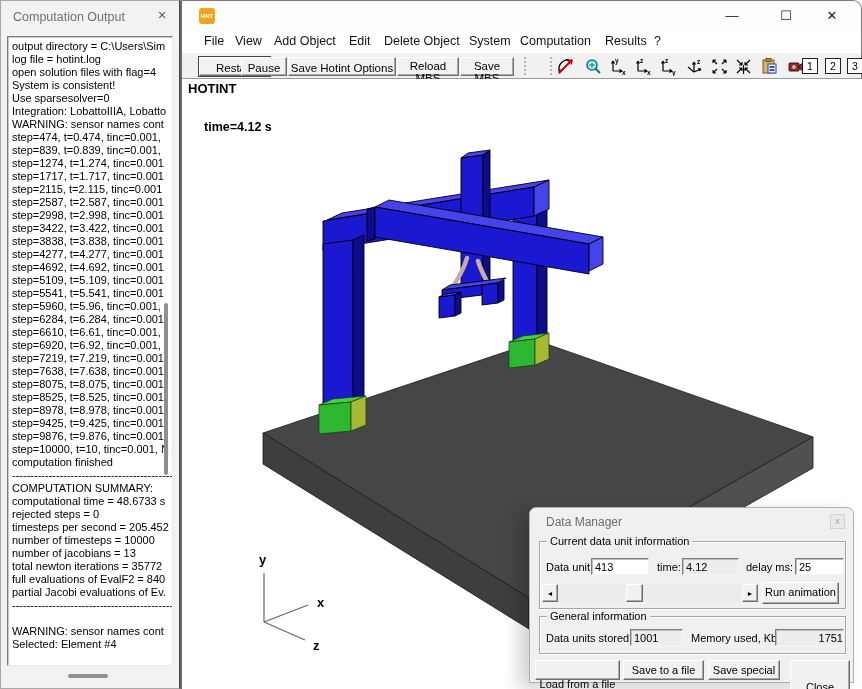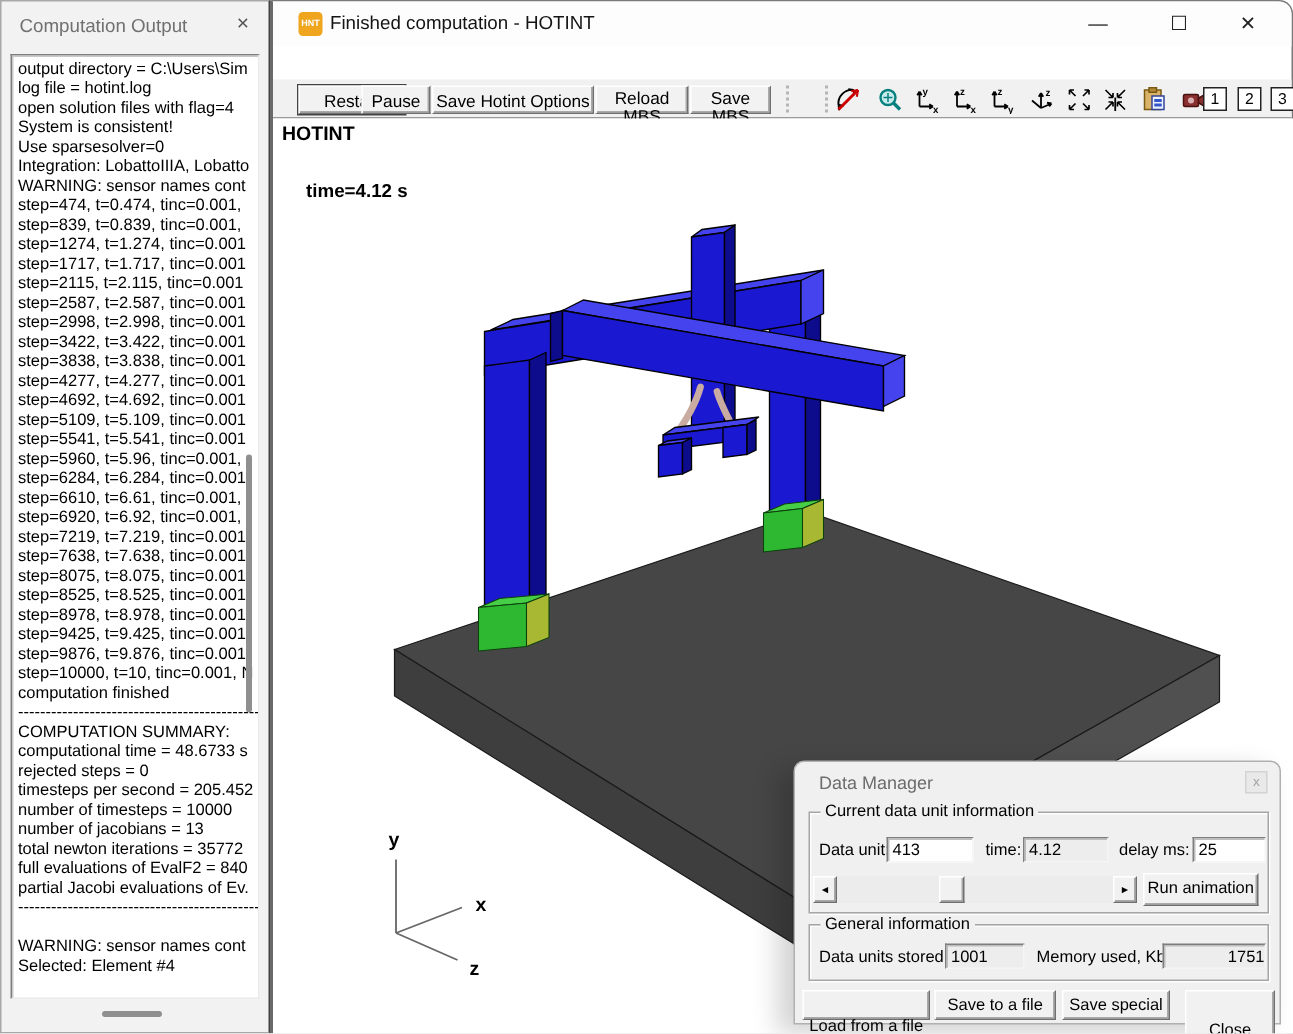--- a/index.html
+++ b/index.html
@@ -71,26 +71,36 @@
 </style>
 </head>
 <body>
 
 <div id="root">
 
   <div id="mainwin">
 
     <div id="titlebar">
       <div id="appicon">HNT</div>
-      <div id="apptitle">Finished computation - HOTINT</div>
       <div class="winctl" style="left:528px;">—</div>
       <div class="winctl" style="left:582px;">☐</div>
       <div class="winctl" style="left:628px;">✕</div>
     </div>
 
+    <div id="menubar">
+      <span class="menuitem" style="left:22px;">File</span>
+      <span class="menuitem" style="left:53px;">View</span>
+      <span class="menuitem" style="left:92px;">Add Object</span>
+      <span class="menuitem" style="left:167px;">Edit</span>
+      <span class="menuitem" style="left:202px;">Delete Object</span>
+      <span class="menuitem" style="left:287px;">System</span>
+      <span class="menuitem" style="left:338px;">Computation</span>
+      <span class="menuitem" style="left:423px;">Results</span>
+      <span class="menuitem" style="left:472px;">?</span>
+    </div>
 
     <div id="toolbar">
       <button class="tbtn default" style="left:5px;  width:71px;margin-left:12px;">Restart</button>
       <button class="tbtn" style="left:59px;  width:46px;">Pause</button>
       <button class="tbtn" style="left:106px; width:108px;">Save Hotint Options</button>
       <button class="tbtn" style="left:215px; width:62px;">Reload MBS</button>
       <button class="tbtn" style="left:278px; width:54px;">Save MBS</button>
 
       <div class="tbsep" style="left:342px;"></div>
       <div class="tbsep" style="left:368px;"></div>

